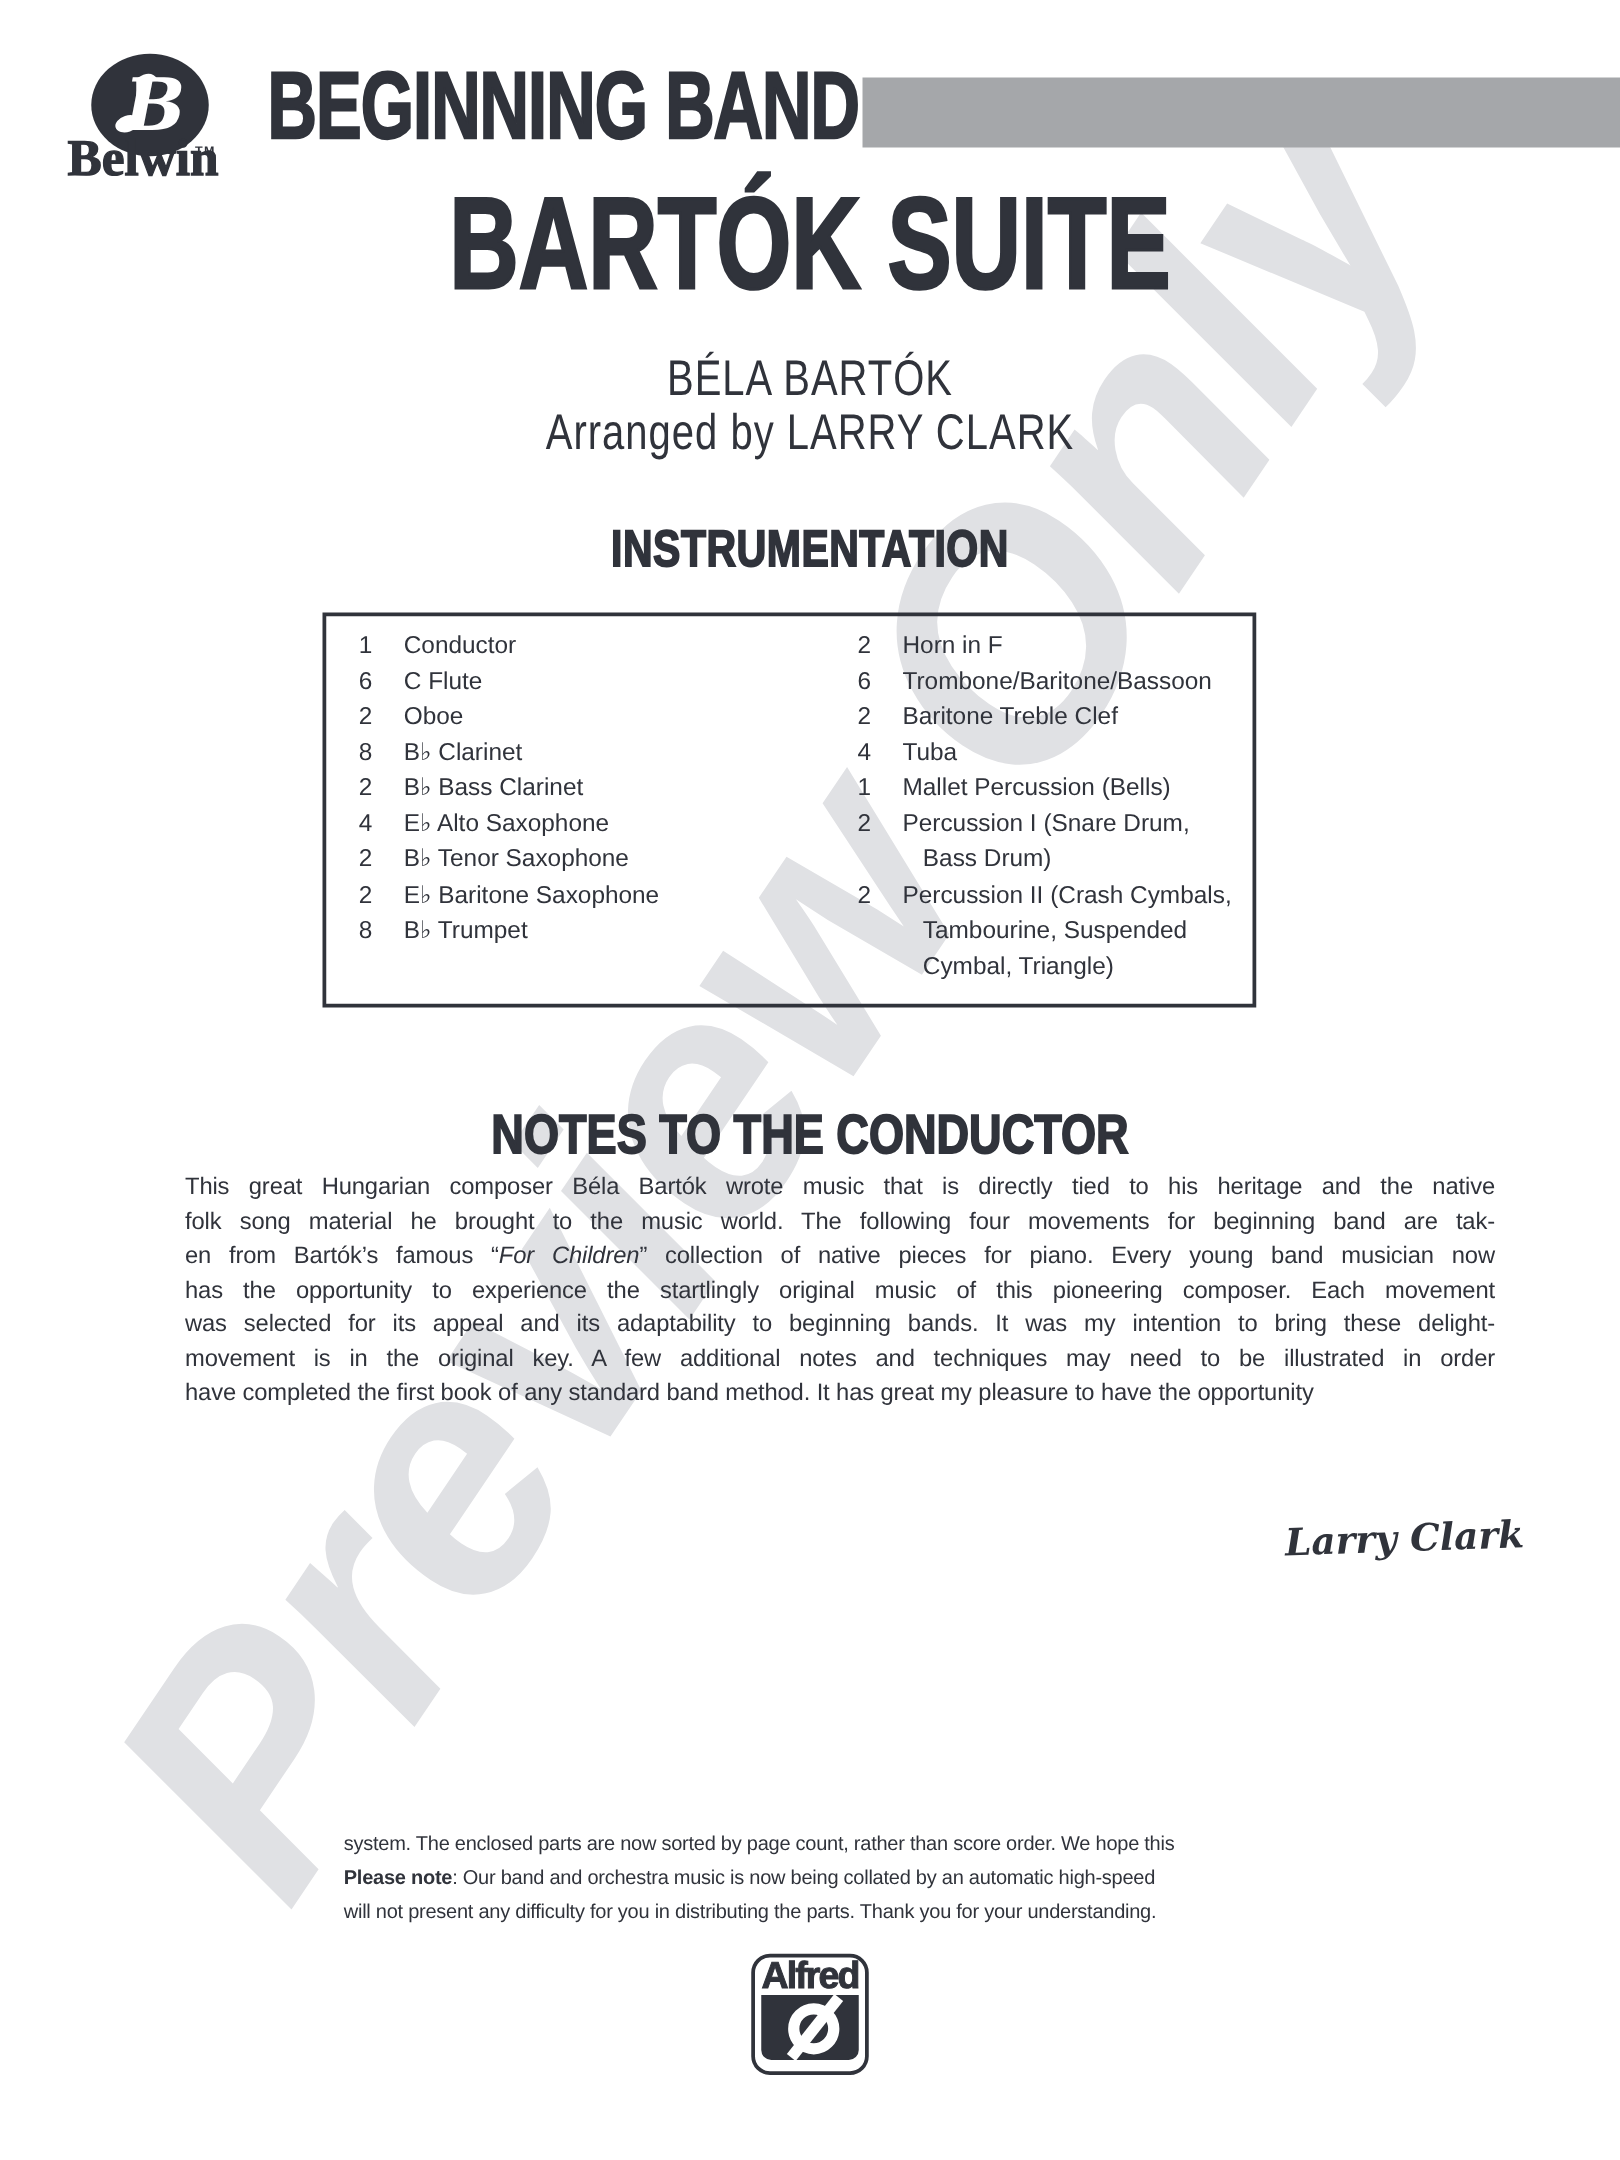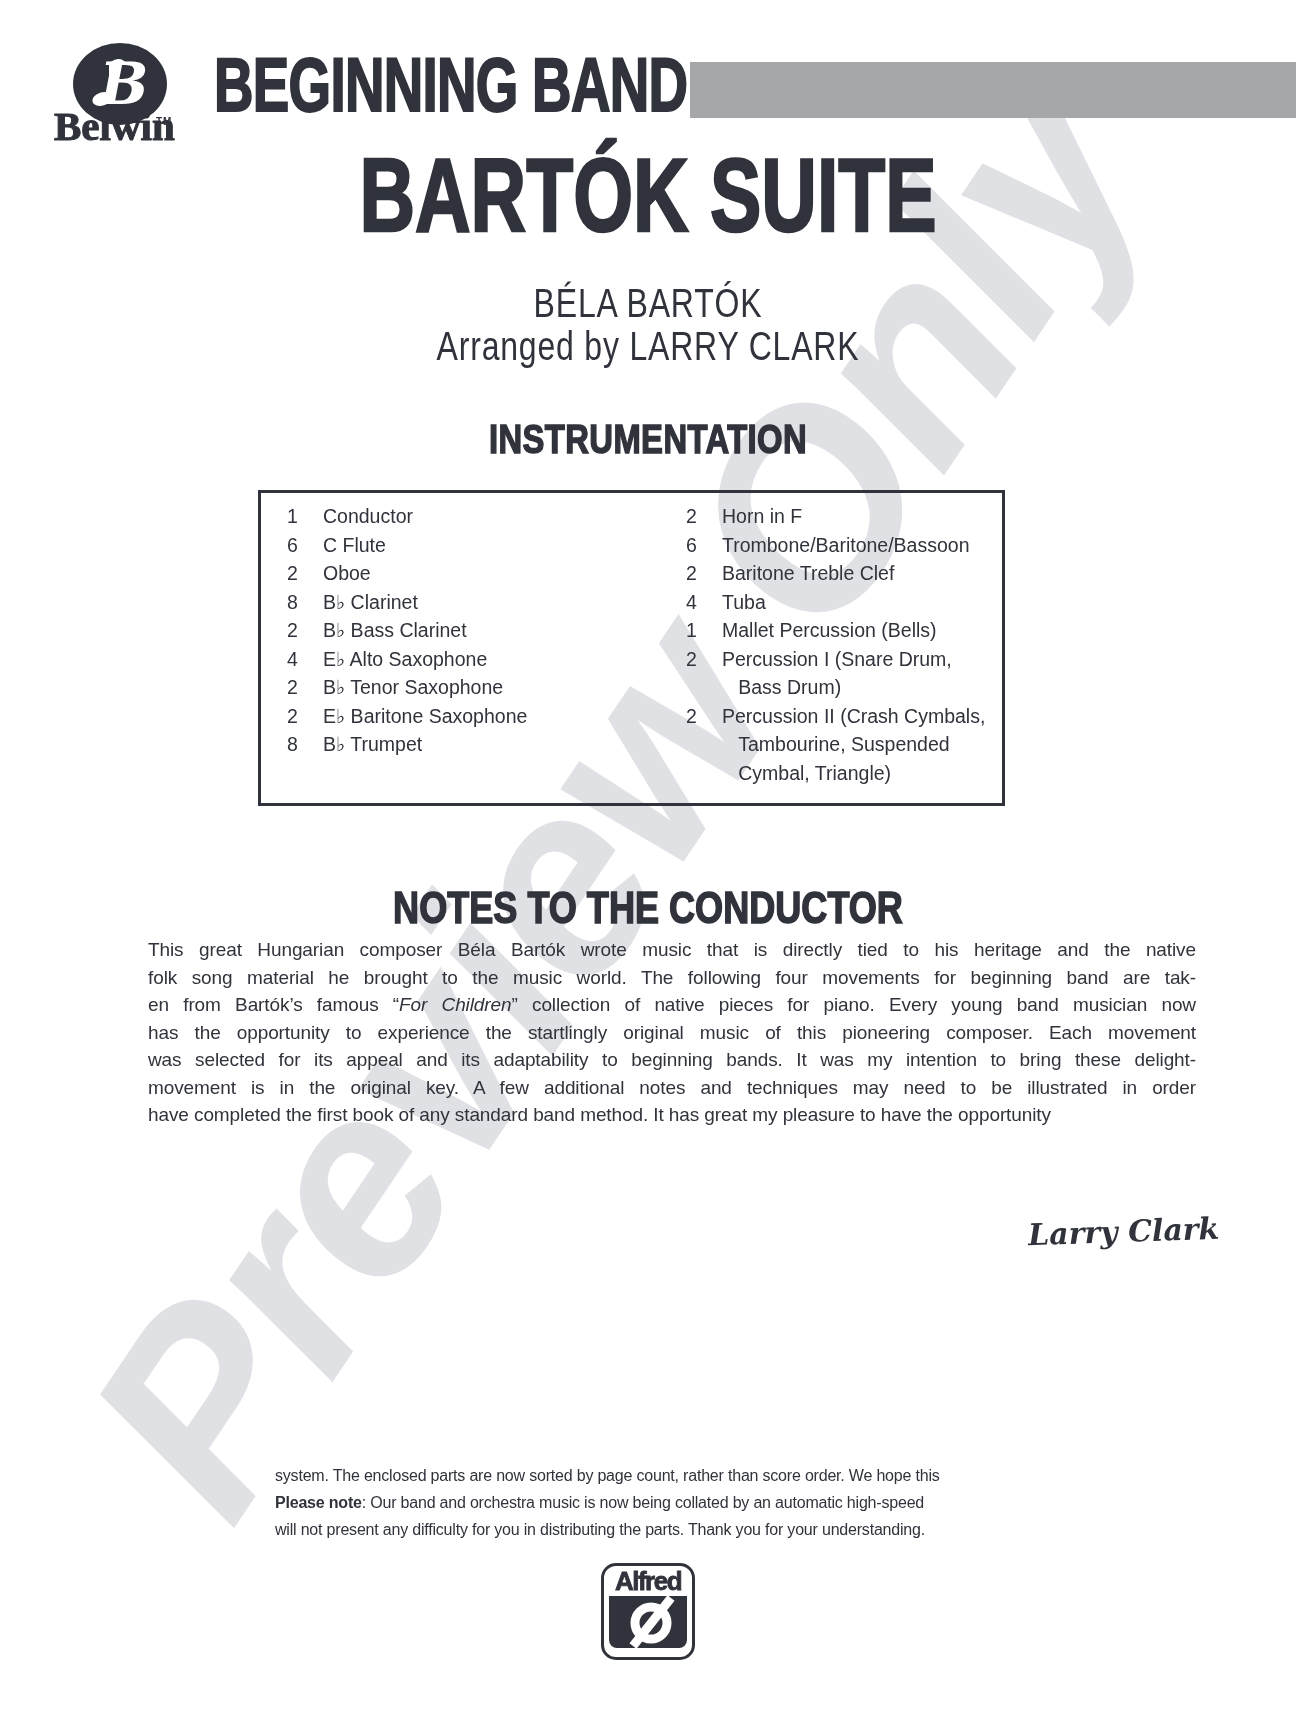--- a/index.html
+++ b/index.html
@@ -66,21 +66,21 @@
     font-size:30px;transform:rotate(-2deg);white-space:nowrap;
   }
   
   .pnote{left:275px;top:1462px;width:765px;font-size:16px;line-height:27px;letter-spacing:-0.2px;}
   .pline{white-space:nowrap;}
   
   .alfred{
     left:601px;top:1563px;width:94px;height:97px;border:3px solid #30333b;border-radius:15px;
     box-sizing:border-box;background:#fff;text-align:center;
   }
-  .alfred-word{font-size:26px;font-weight:700;letter-spacing:-1.5px;line-height:30px;text-align:center;
+  .alfred-word{font-size:30px;font-weight:700;letter-spacing:-1.5px;line-height:30px;text-align:center;
     -webkit-text-stroke:0.8px #30333b;}
   .alfred-glyph-box{margin:0 5px;height:52px;background:#30333b;border-radius:0 0 8px 8px;}
 </style>
 </head>
 <body>
 
 <div class="watermark">Preview Only</div>
 
 <svg class="abs belwin-oval" viewBox="0 0 96 84">
   <ellipse cx="48" cy="42" rx="47" ry="41" fill="#30333b"></ellipse>

